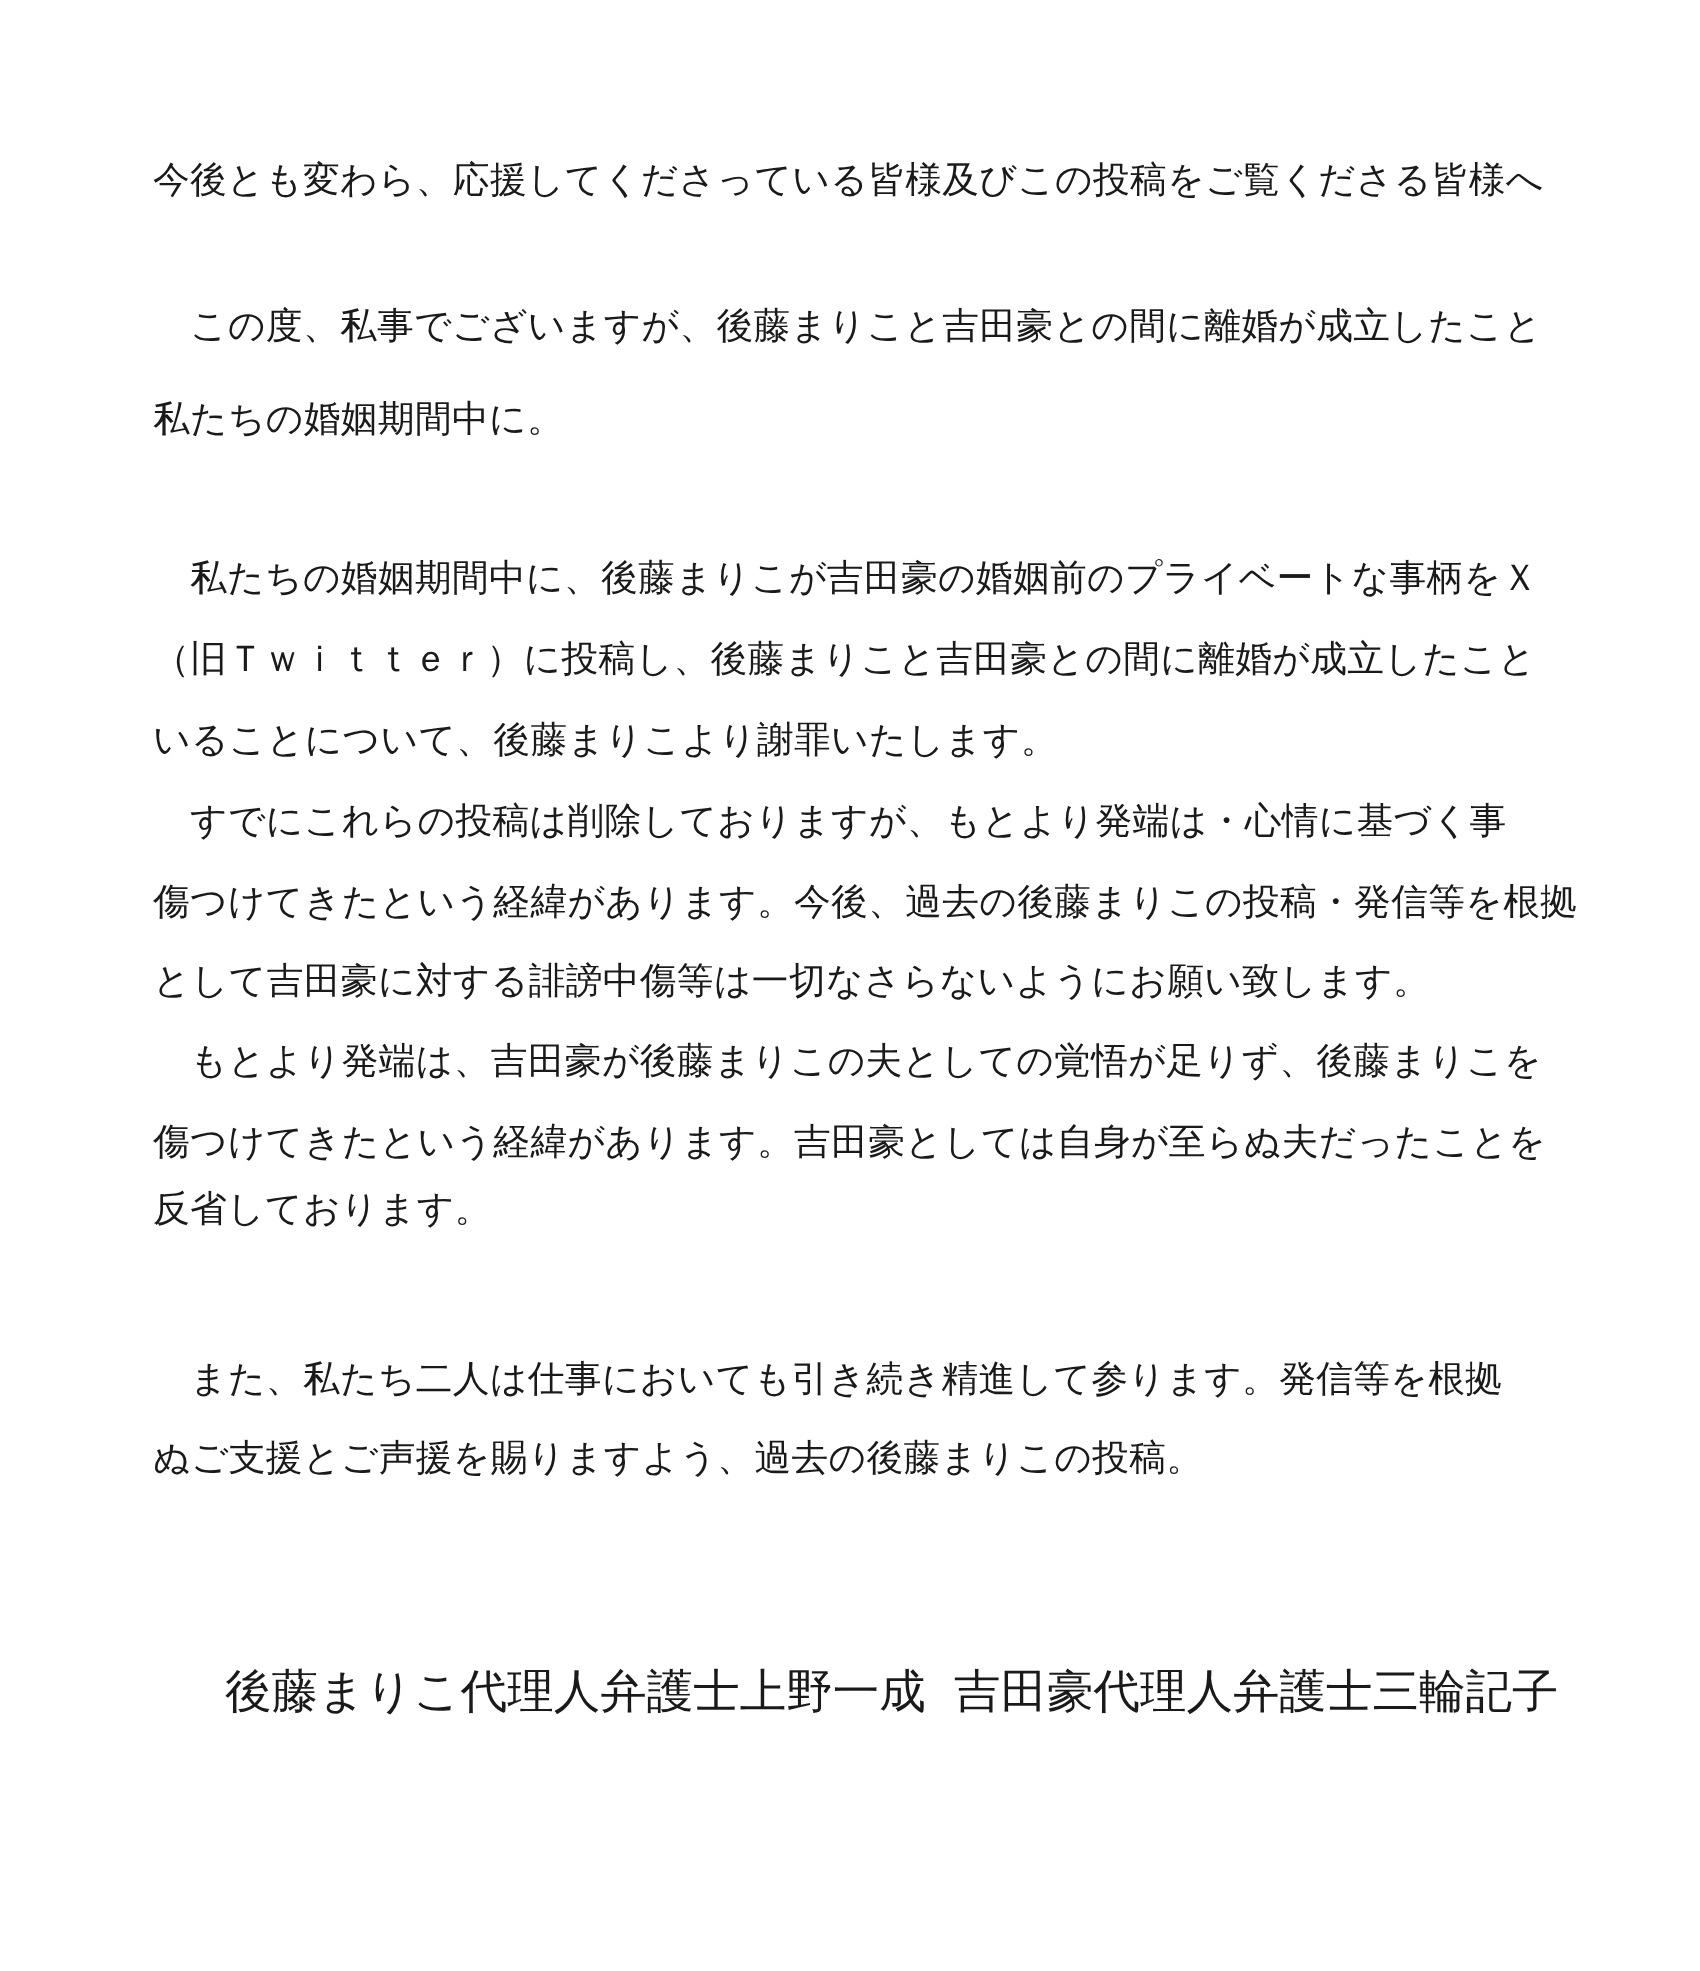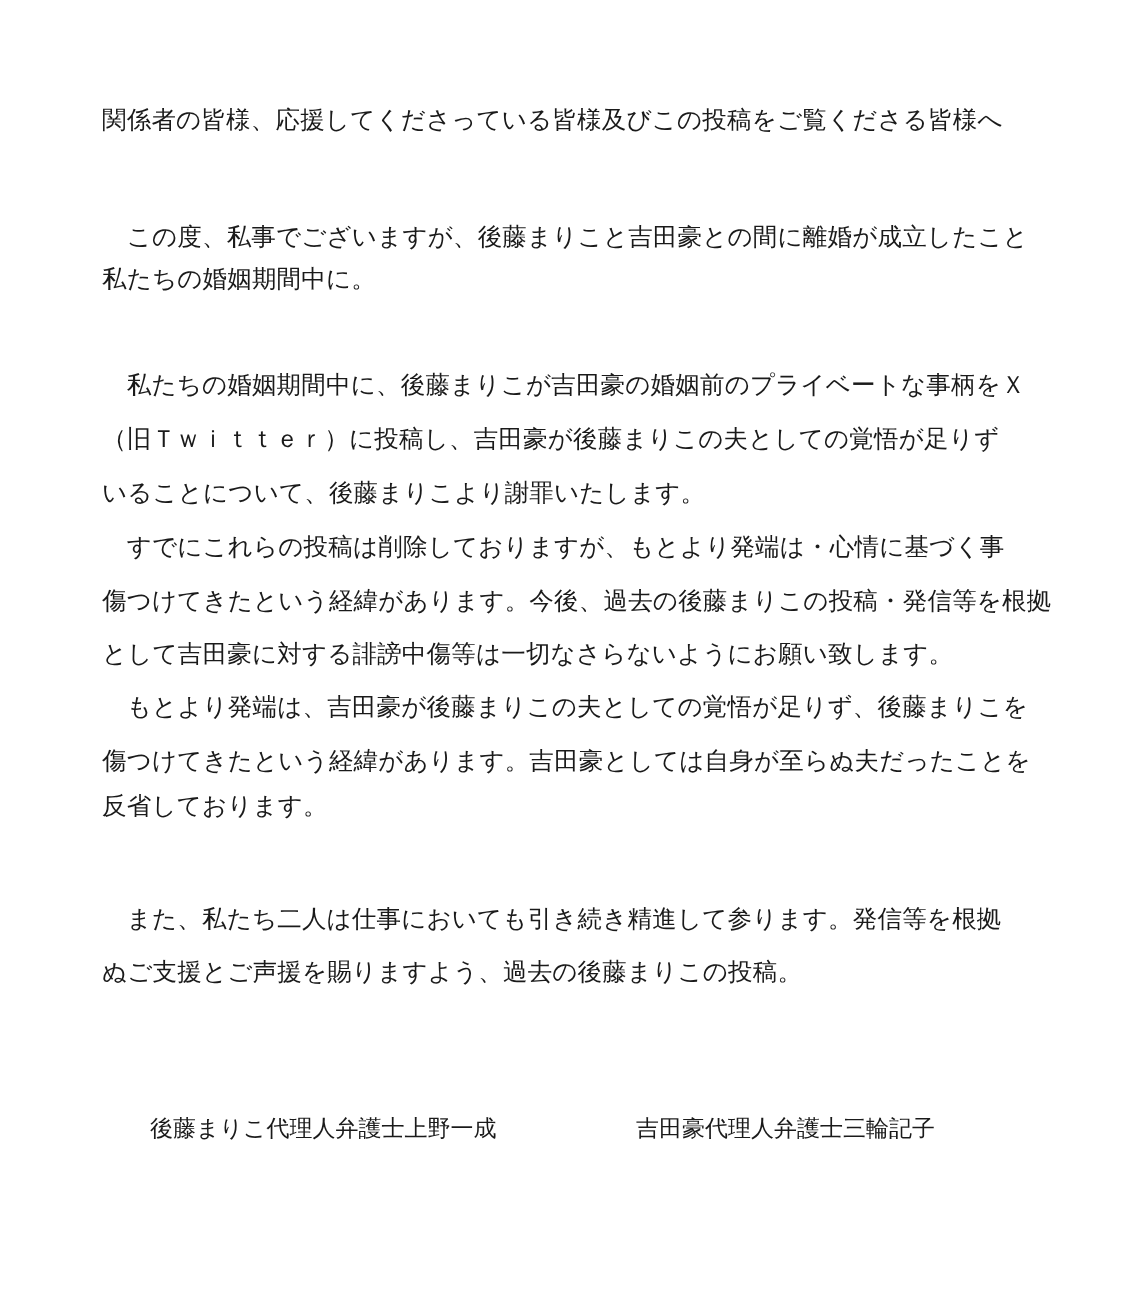--- a/index.html
+++ b/index.html
@@ -25,38 +25,38 @@
       position: absolute;
       left: 0;
       white-space: nowrap;
       font-size: 24.5px;
       line-height: 32px;
       letter-spacing: 0.2px;
     }
     .sig {
       position: absolute;
       white-space: nowrap;
-      font-size: 23px;
+      font-size: 31px;
       line-height: 32px;
     }
   </style>
 </head>
 <body>
 
 <div class="doc">
-  <div class="line" style="top:104px">関係者の皆様、応援してくださっている皆様及びこの投稿をご覧くださる皆様へ</div>
+  <div class="line" style="top:104px">今後とも変わら、応援してくださっている皆様及びこの投稿をご覧くださる皆様へ</div>
 
   <div>
-    <div class="line" style="top:221px">　この度、私事でございますが、後藤まりこと吉田豪との間に離婚が成立したこと</div>
+    <div class="line" style="top:201px">　この度、私事でございますが、後藤まりこと吉田豪との間に離婚が成立したこと</div>
     <div class="line" style="top:263px">私たちの婚姻期間中に。</div>
   </div>
 
   <div>
     <div class="line" style="top:369px">　私たちの婚姻期間中に、後藤まりこが吉田豪の婚姻前のプライベートな事柄をＸ</div>
-    <div class="line" style="top:423px">（旧Ｔｗｉｔｔｅｒ）に投稿し、吉田豪が後藤まりこの夫としての覚悟が足りず</div>
+    <div class="line" style="top:423px">（旧Ｔｗｉｔｔｅｒ）に投稿し、後藤まりこと吉田豪との間に離婚が成立したこと</div>
     <div class="line" style="top:477px">いることについて、後藤まりこより謝罪いたします。</div>
     <div class="line" style="top:531px">　すでにこれらの投稿は削除しておりますが、もとより発端は・心情に基づく事</div>
     <div class="line" style="top:585px">傷つけてきたという経緯があります。今後、過去の後藤まりこの投稿・発信等を根拠</div>
     <div class="line" style="top:638px">として吉田豪に対する誹謗中傷等は一切なさらないようにお願い致します。</div>
     <div class="line" style="top:691px">　もとより発端は、吉田豪が後藤まりこの夫としての覚悟が足りず、後藤まりこを</div>
     <div class="line" style="top:745px">傷つけてきたという経緯があります。吉田豪としては自身が至らぬ夫だったことを</div>
     <div class="line" style="top:790px">反省しております。</div>
   </div>
 
   <div>

